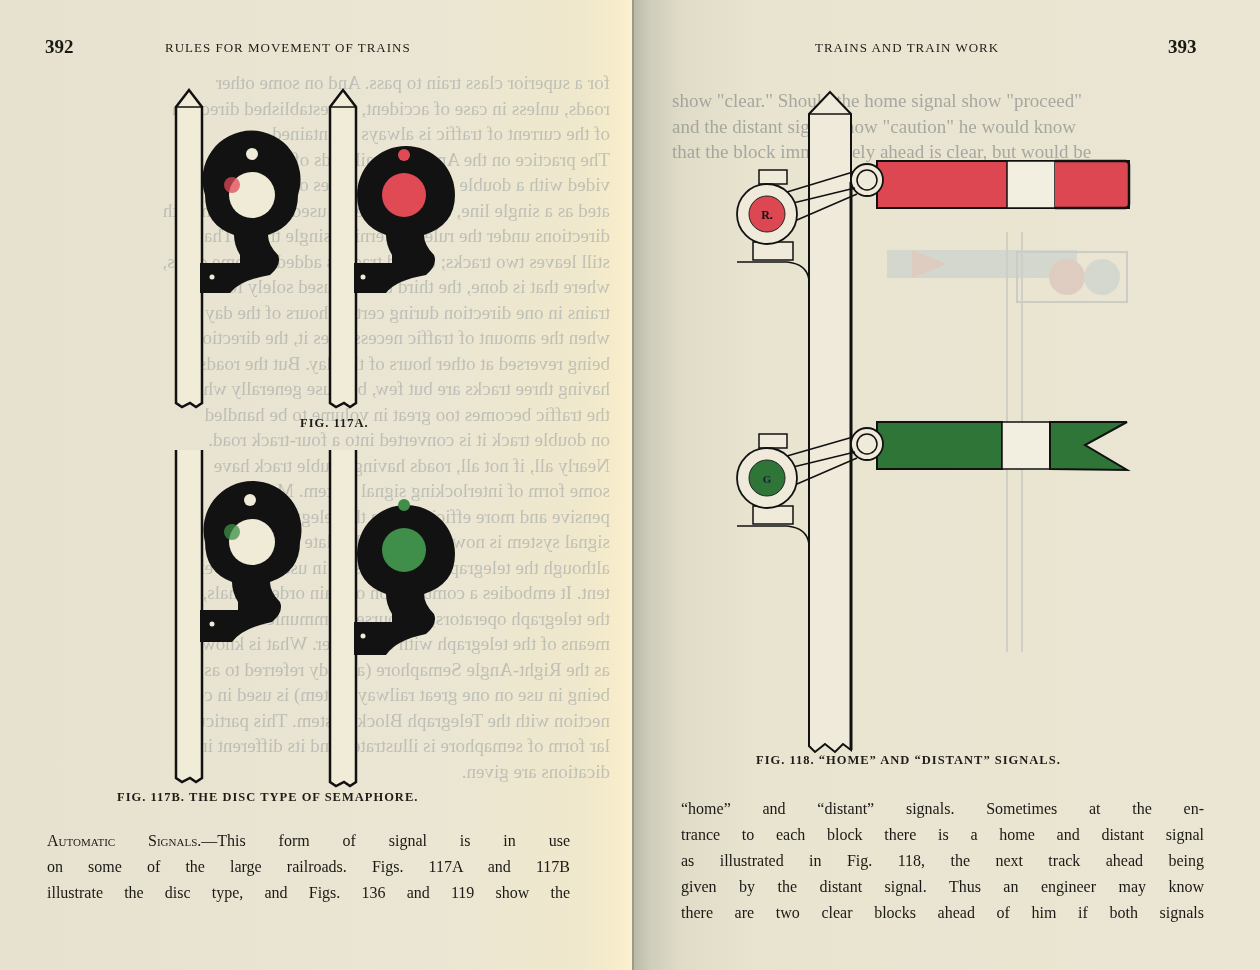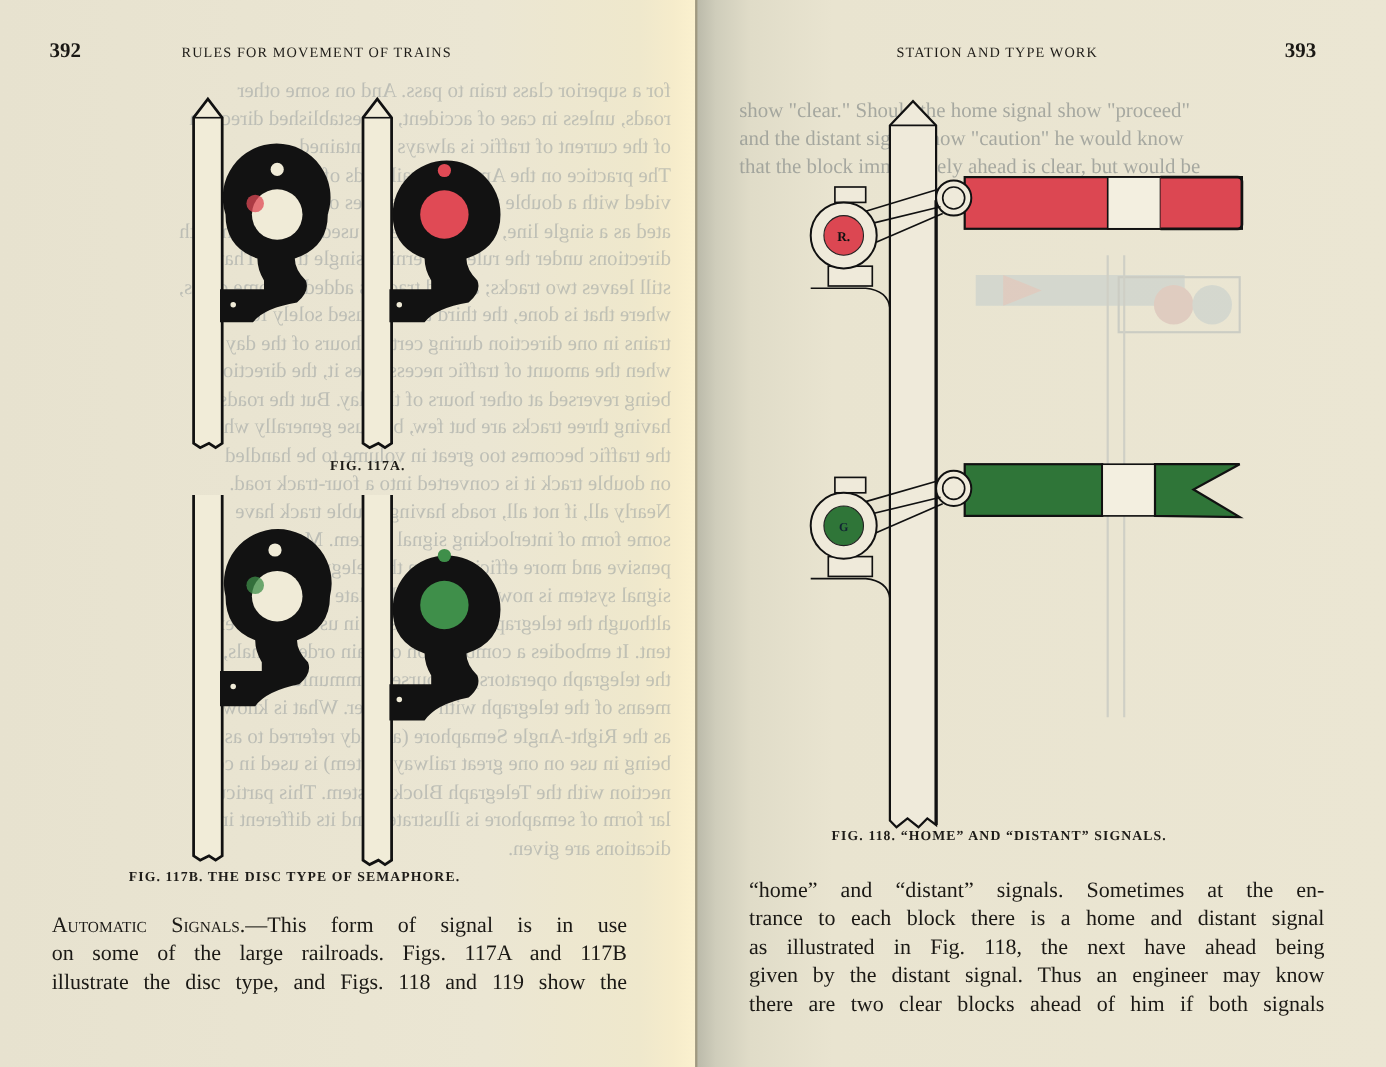--- a/index.html
+++ b/index.html
@@ -65,21 +65,21 @@
   }
   .showthrough-normal {
     position: absolute; color: #a3a8a6; opacity: .45;
     font-size: 19px; line-height: 25.5px;
   }
   .caption {
     position: absolute; font-size: 12.5px; font-weight: bold; letter-spacing: 1px;
     font-family: "Liberation Serif", serif; color: #1e1c18; white-space: nowrap;
   }
   .body-text {
-    position: absolute; font-size: 20px; line-height: 26px; text-align: justify;
+    position: absolute; font-size: 16px; line-height: 26px; text-align: justify;
     text-align-last: justify; color: #1b1915;
     font-family: "Liberation Serif", serif;
   }
   .body-text .line { display: block; text-align: justify; text-align-last: justify; height: 26px; }
   .smallcaps { font-variant: small-caps; }
   svg { position: absolute; overflow: visible; }
 </style>
 </head>
 <body>
 
@@ -171,29 +171,29 @@
         <circle cx="244" cy="100" r="22" fill="#3f8f4a"></circle>
         <circle cx="244" cy="55" r="6" fill="#3f8f4a"></circle>
         <circle cx="203" cy="186" r="2.5" fill="#f0ebd7"></circle>
       </g>
     </svg>
     <div class="caption" style="left:117px; top:790px;">FIG. 117B.  THE DISC TYPE OF SEMAPHORE.</div>
 
     <div class="body-text" style="left:47px; top:828px; width:523px;">
       <span class="line"><span class="smallcaps">Automatic Signals.</span><span>—This form of signal is in use</span></span>
       <span class="line">on some of the large railroads.  Figs. 117A and 117B</span>
-      <span class="line">illustrate the disc type, and Figs. 118 and 119 show the</span>
+      <span class="line">illustrate the disc type, and Figs. 136 and 119 show the</span>
     </div>
   </div>
 
   <div class="page page-right">
     <div class="edge-marbling-br"></div>
     <div class="edge-marbling-tr"></div>
 
-    <div class="running-head" style="left:183px;">STATION AND TYPE WORK</div>
+    <div class="running-head" style="left:183px;">TRAINS AND TRAIN WORK</div>
     <div class="page-number" style="left:536px;">393</div>
 
     <div class="showthrough-normal" style="left:40px; top:88px; width:535px; text-align:justify; color:#8a8f8c; opacity:.7;">
       <div>show "clear."  Should the home signal show "proceed"</div>
       <div>and the distant signal show "caution" he would know</div>
       <div>that the block immediately ahead is clear, but would be</div>
     </div>
 
     <svg width="520" height="660" style="left:95px; top:92px;" viewBox="0 0 520 660">
 
@@ -248,20 +248,20 @@
         <circle cx="40" cy="386" r="30" fill="#efeada" stroke="#111" stroke-width="1.8"></circle>
         <circle cx="40" cy="386" r="18" fill="#2f7538" stroke="#222" stroke-width="1"></circle>
         <text x="40" y="391" text-anchor="middle" font-family="Liberation Serif, serif" font-size="11" font-weight="bold" fill="#123">G</text>
       </g>
     </svg>
     <div class="caption" style="left:124px; top:753px;">FIG. 118.  “HOME” AND “DISTANT” SIGNALS.</div>
 
     <div class="body-text" style="left:49px; top:796px; width:523px;">
       <span class="line">“home” and “distant” signals.  Sometimes at the en-</span>
       <span class="line">trance to each block there is a home and distant signal</span>
-      <span class="line">as illustrated in Fig. 118, the next have ahead being</span>
+      <span class="line">as illustrated in Fig. 118, the next track ahead being</span>
       <span class="line">given by the distant signal.  Thus an engineer may know</span>
       <span class="line">there are two clear blocks ahead of him if both signals</span>
     </div>
   </div>
 
   <div class="gutter-line"></div>
 </div>
 
 </body></html>

